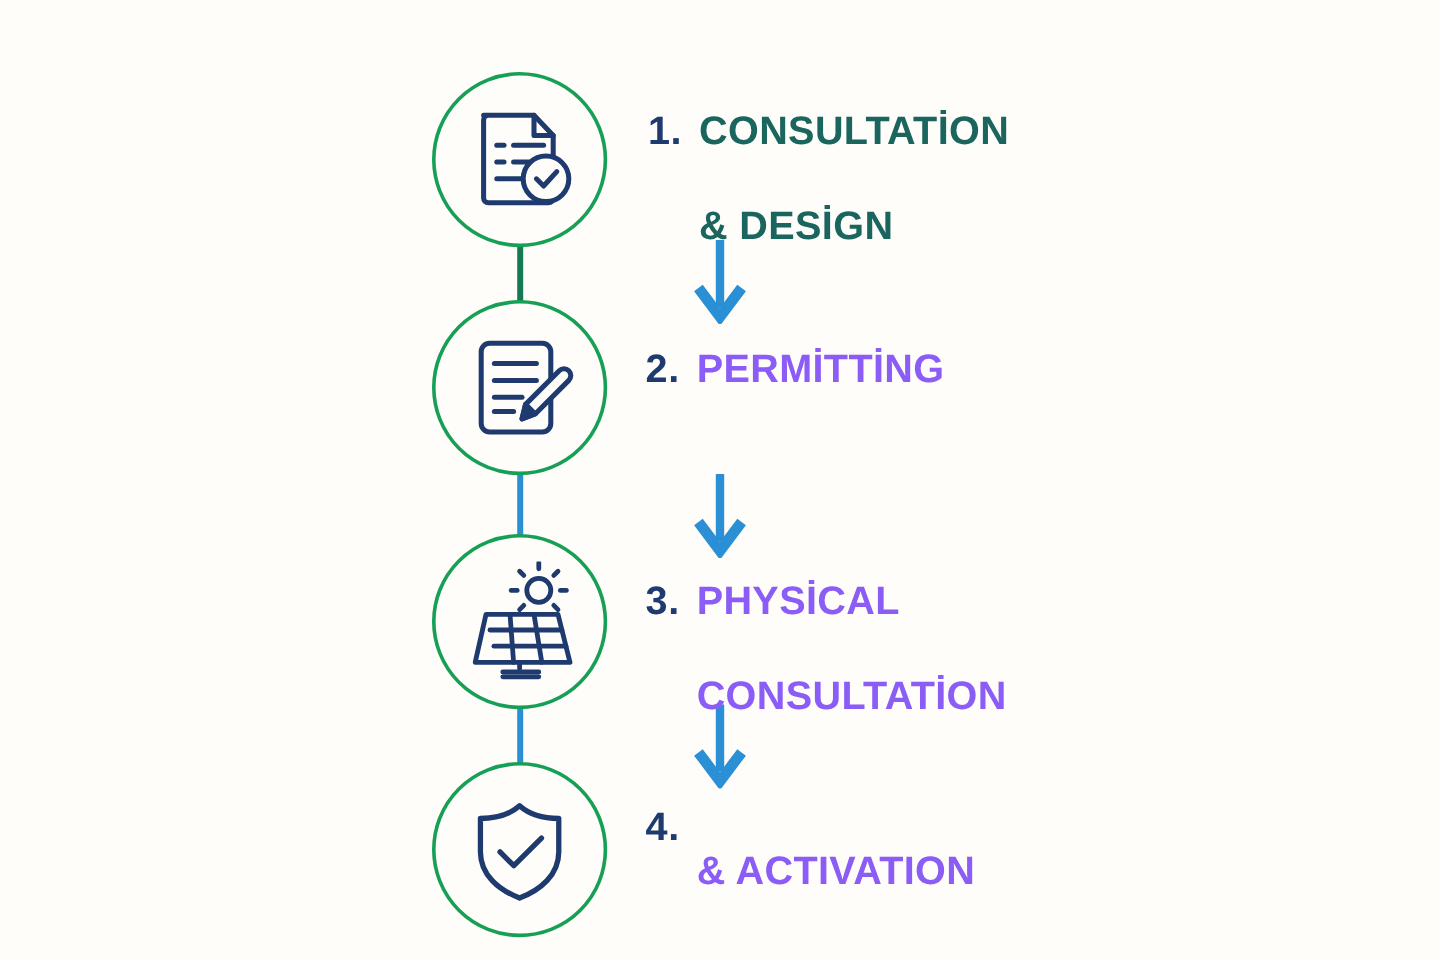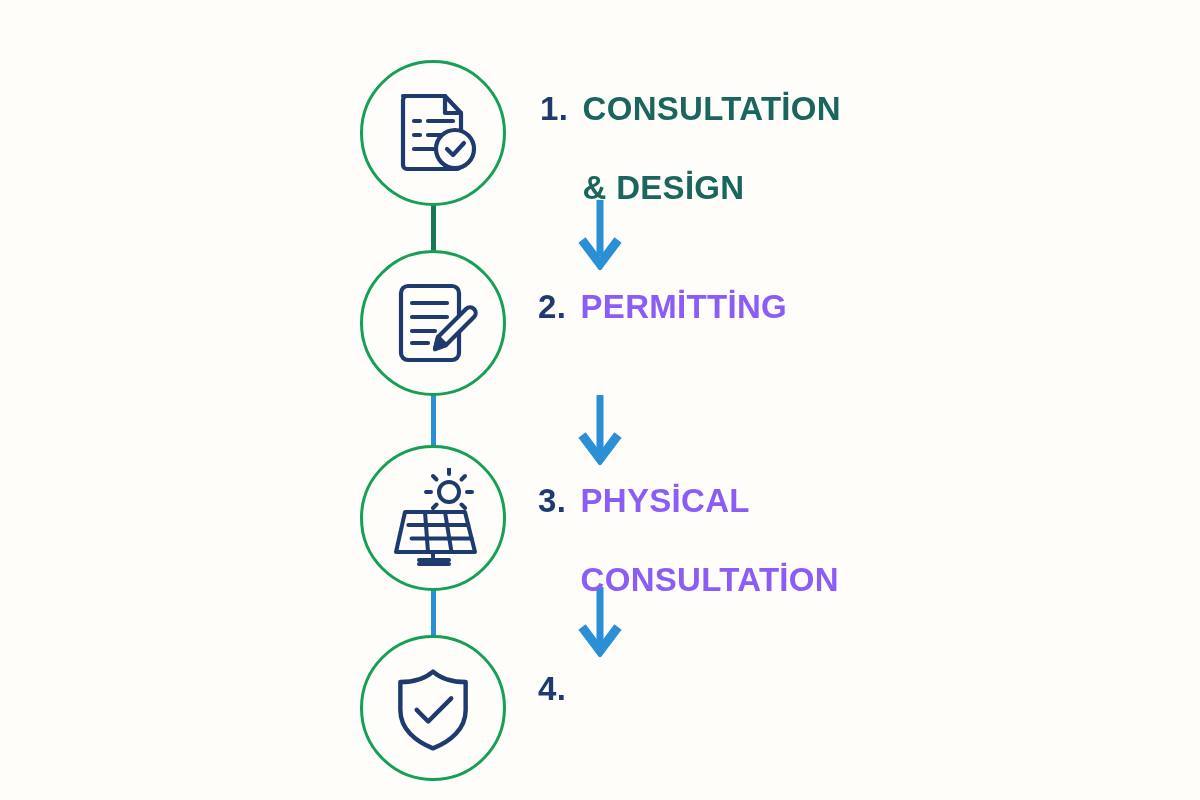--- a/index.html
+++ b/index.html
@@ -198,16 +198,17 @@
     <span class="step-num">3.</span>
     <span class="step-label tone-navy">
       <span class="l1">PHYSİCAL</span>
       <span class="l2">CONSULTATİON</span>
     </span>
   </div>
 
   <div class="step-text" style="left:538px; top:668px;">
     <span class="step-num">4.</span>
     <span class="step-label tone-navy">
+      <span class="l2">&amp; ACTIVATION</span>
     </span>
   </div>
 
 </div>
 
 </body></html>

